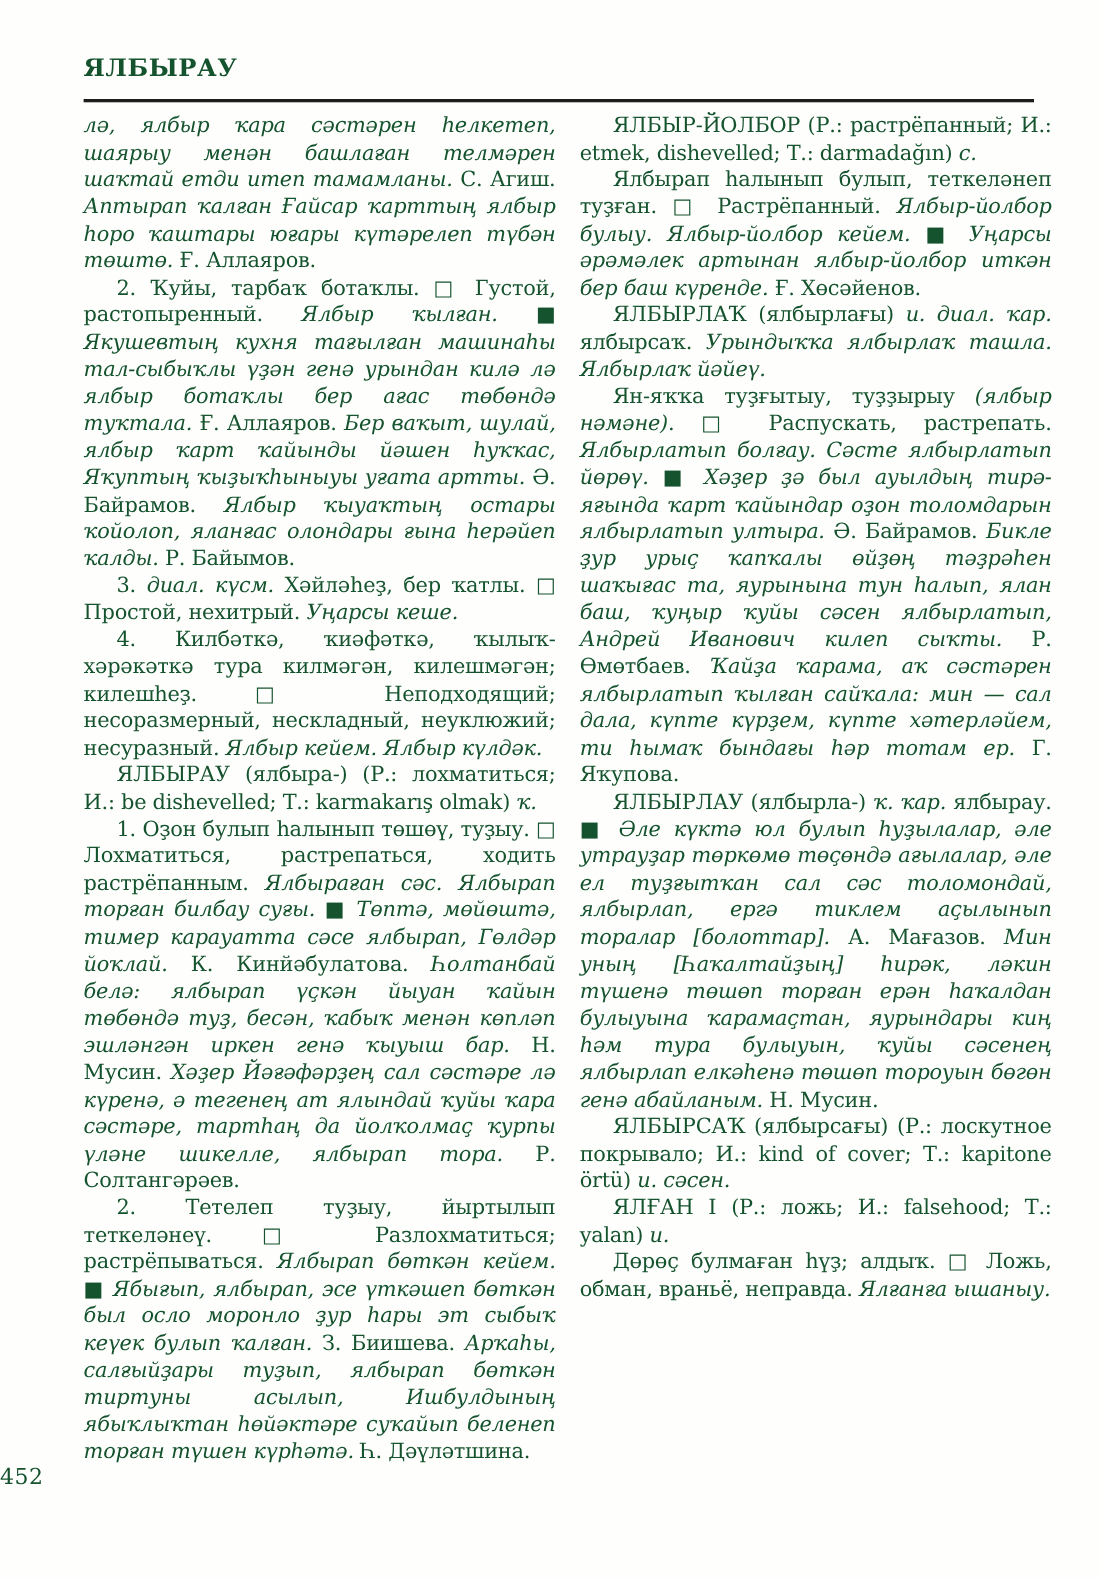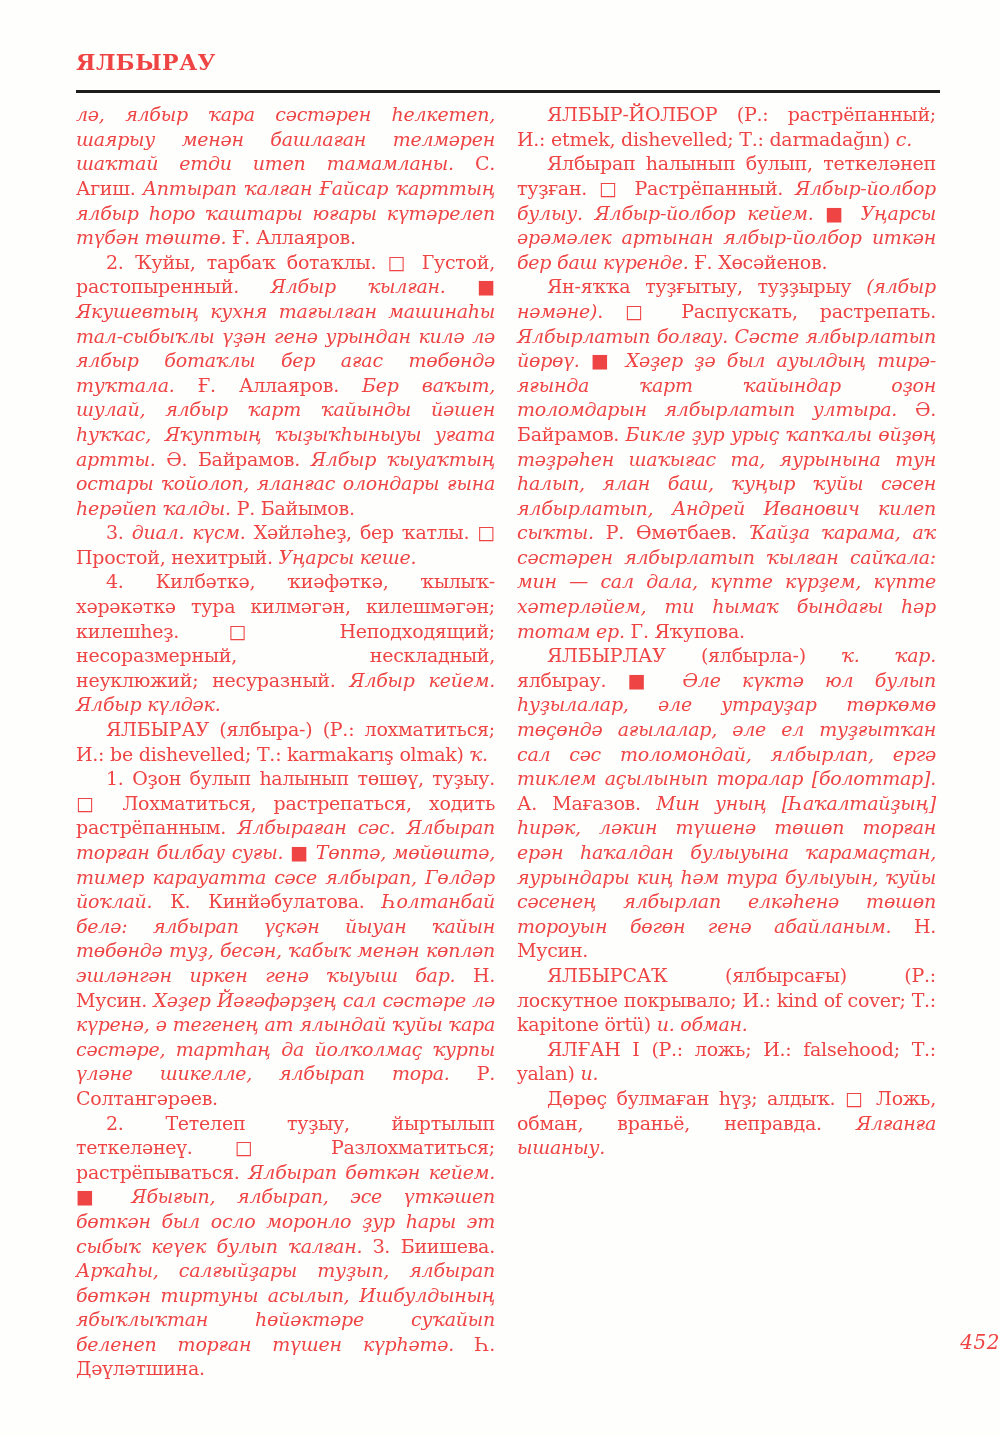--- a/index.html
+++ b/index.html
@@ -1,63 +1,62 @@
 <!DOCTYPE html>
 <html><head>
 <meta charset="utf-8">
 <style>
   html, body { margin:0; padding:0; background:#ffffff; }
   .page {
     position:relative;
     width:1000px; height:1435px;
     background:#fefefd;
-    color:#ef4444;
+    color:#14532d;
     font-family:"DejaVu Serif","Liberation Serif",serif;
     overflow:hidden;
     box-sizing:border-box;
   }
   .page-header { margin:50px 60px 0 76px; }
   .running-head {
     font-weight:700;
     font-size:22px;
     letter-spacing:0.5px;
     line-height:1.1;
   }
   .header-rule {
     height:3px;
     background:#1d1d1d;
     margin-top:16px;
   }
   .columns {
     display:flex;
     gap:22px;
-    margin:9px 64px 0 76px;
+    margin:9px 44px 0 76px;
     justify-content:center;
   }
   .column {
     flex:1 1 0;
     min-width:0;
     text-align:justify;
     font-size:19px;
     line-height:24.6px;
     letter-spacing:-0.25px;
     hyphens:none;
   }
   .para { margin:0; }
   .para.indent { text-indent:30px; }
   .run-b { font-weight:400; }
   .run-i { font-style:italic; }
   .page-number {
     position:absolute;
     left:0; top:1330px;
     width:100%;
-    text-align:right;
+    text-align:left;
     font-size:20px;
     letter-spacing:0.5px;
-    font-style:italic;
   }
 </style>
 </head>
 <body>
 
 <div class="page">
   <div class="page-header">
     <div class="running-head">ЯЛБЫРАУ</div>
     <div class="header-rule"></div>
   </div>
@@ -68,22 +67,23 @@
         <p class="para indent"><span class="run-b">2. </span><span class="run-n">Ҡуйы, тарбаҡ ботаҡлы. □ Густой, растопыренный. </span><span class="run-i">Ялбыр ҡылған. </span><span class="run-n">■ </span><span class="run-i">Якушевтың кухня тағылған машинаһы тал-сыбыҡлы үҙән генә урындан килә лә ялбыр ботаҡлы бер ағас төбөндә туҡтала. </span><span class="run-n">Ғ. Аллаяров. </span><span class="run-i">Бер ваҡыт, шулай, ялбыр ҡарт ҡайынды йәшен һуҡҡас, Яҡуптың ҡыҙыҡһыныуы уғата артты. </span><span class="run-n">Ә. Байрамов. </span><span class="run-i">Ялбыр ҡыуаҡтың остары ҡойолоп, яланғас олондары ғына һерәйеп ҡалды. </span><span class="run-n">Р. Байымов.</span></p>
         <p class="para indent"><span class="run-b">3. </span><span class="run-i">диал. күсм. </span><span class="run-n">Хәйләһеҙ, бер ҡатлы. □ Простой, нехитрый. </span><span class="run-i">Уңарсы кеше.</span></p>
         <p class="para indent"><span class="run-b">4. </span><span class="run-n">Килбәткә, ҡиәфәткә, ҡылыҡ-хәрәкәткә тура килмәгән, килешмәгән; килешһеҙ. □ Неподходящий; несоразмерный, нескладный, неуклюжий; несуразный. </span><span class="run-i">Ялбыр кейем. Ялбыр күлдәк.</span></p>
         <p class="para indent"><span class="run-b">ЯЛБЫРАУ (ялбыра-) </span><span class="run-n">(Р.: лохматиться; И.: be dishevelled; Т.: karmakarış olmak) </span><span class="run-i">ҡ.</span></p>
         <p class="para indent"><span class="run-b">1. </span><span class="run-n">Оҙон булып һалынып төшөү, туҙыу. □ Лохматиться, растрепаться, ходить растрёпанным. </span><span class="run-i">Ялбыраған сәс. Ялбырап торған билбау суғы. </span><span class="run-n">■ </span><span class="run-i">Төптә, мөйөштә, тимер карауатта сәсе ялбырап, Гөлдәр йоҡлай. </span><span class="run-n">К. Кинйәбулатова. </span><span class="run-i">Һолтанбай белә: ялбырап үҫкән йыуан ҡайын төбөндә туҙ, бесән, ҡабыҡ менән көпләп эшләнгән иркен генә ҡыуыш бар. </span><span class="run-n">Н. Мусин. </span><span class="run-i">Хәҙер Йәғәфәрҙең сал сәстәре лә күренә, ә тегенең ат ялындай ҡуйы ҡара сәстәре, тартһаң да йолҡолмаҫ ҡурпы үләне шикелле, ялбырап тора. </span><span class="run-n">Р. Солтангәрәев.</span></p>
         <p class="para indent"><span class="run-b">2. </span><span class="run-n">Тетелеп туҙыу, йыртылып теткеләнеү. □ Разлохматиться; растрёпываться. </span><span class="run-i">Ялбырап бөткән кейем. </span><span class="run-n">■ </span><span class="run-i">Ябығып, ялбырап, эсе үткәшеп бөткән был осло моронло ҙур һары эт сыбыҡ кеүек булып ҡалған. </span><span class="run-n">З. Биишева. </span><span class="run-i">Арҡаһы, салғыйҙары туҙып, ялбырап бөткән тиртуны асылып, Ишбулдының ябыҡлыҡтан һөйәктәре суҡайып беленеп торған түшен күрһәтә. </span><span class="run-n">Һ. Дәүләтшина.</span></p>
       </div>
     <div class="column">
         <p class="para indent"><span class="run-b">ЯЛБЫР-ЙОЛБОР </span><span class="run-n">(Р.: растрёпанный; И.: etmek, dishevelled; Т.: darmadağın) </span><span class="run-i">с.</span></p>
         <p class="para indent"><span class="run-n">Ялбырап һалынып булып, теткеләнеп туҙған. □ Растрёпанный. </span><span class="run-i">Ялбыр-йолбор булыу. Ялбыр-йолбор кейем. </span><span class="run-n">■ </span><span class="run-i">Уңарсы әрәмәлек артынан ялбыр-йолбор иткән бер баш күренде. </span><span class="run-n">Ғ. Хөсәйенов.</span></p>
+        <p class="para indent"><span class="run-b">ЯЛБЫРЛАҠ (ялбырлағы) </span><span class="run-i">и. диал. ҡар. </span><span class="run-b">ялбырсаҡ. </span><span class="run-i">Урындыҡҡа ялбырлаҡ ташла. Ялбырлаҡ йәйеү.</span></p>
         <p class="para indent"><span class="run-n">Ян-яҡҡа туҙғытыу, туҙҙырыу </span><span class="run-i">(ялбыр нәмәне)</span><span class="run-n">. □ Распускать, растрепать. </span><span class="run-i">Ялбырлатып болғау. Сәсте ялбырлатып йөрөү. </span><span class="run-n">■ </span><span class="run-i">Хәҙер ҙә был ауылдың тирә-яғында ҡарт ҡайындар оҙон толомдарын ялбырлатып ултыра. </span><span class="run-n">Ә. Байрамов. </span><span class="run-i">Бикле ҙур урыҫ ҡапҡалы өйҙөң тәҙрәһен шаҡығас та, яурынына тун һалып, ялан баш, ҡуңыр ҡуйы сәсен ялбырлатып, Андрей Иванович килеп сыҡты. </span><span class="run-n">Р. Өмөтбаев. </span><span class="run-i">Ҡайҙа ҡарама, аҡ сәстәрен ялбырлатып ҡылған сайҡала: мин — сал дала, күпте күрҙем, күпте хәтерләйем, ти һымаҡ бындағы һәр тотам ер. </span><span class="run-n">Г. Яҡупова.</span></p>
         <p class="para indent"><span class="run-b">ЯЛБЫРЛАУ (ялбырла-) </span><span class="run-i">ҡ. ҡар. </span><span class="run-b">ялбырау. </span><span class="run-n">■ </span><span class="run-i">Әле күктә юл булып һуҙылалар, әле утрауҙар төркөмө төҫөндә ағылалар, әле ел туҙғытҡан сал сәс толомондай, ялбырлап, ергә тиклем аҫылынып торалар [болоттар]. </span><span class="run-n">А. Мағазов. </span><span class="run-i">Мин уның [Һаҡалтайҙың] һирәк, ләкин түшенә төшөп торған ерән һаҡалдан булыуына ҡарамаҫтан, яурындары киң һәм тура булыуын, ҡуйы сәсенең ялбырлап елкәһенә төшөп тороуын бөгөн генә абайланым. </span><span class="run-n">Н. Мусин.</span></p>
-        <p class="para indent"><span class="run-b">ЯЛБЫРСАҠ (ялбырсағы) </span><span class="run-n">(Р.: лоскутное покрывало; И.: kind of cover; Т.: kapitone örtü) </span><span class="run-i">и. обман.</span></p>
+        <p class="para indent"><span class="run-b">ЯЛБЫРСАҠ (ялбырсағы) </span><span class="run-n">(Р.: лоскутное покрывало; И.: kind of cover; Т.: kapitone örtü) </span><span class="run-i">и. сәсен.</span></p>
         <p class="para indent"><span class="run-b">ЯЛҒАН I </span><span class="run-n">(Р.: ложь; И.: falsehood; Т.: yalan) </span><span class="run-i">и.</span></p>
         <p class="para indent"><span class="run-n">Дөрөҫ булмаған һүҙ; алдыҡ. □ Ложь, обман, враньё, неправда. </span><span class="run-i">Ялғанға ышаныу.</span></p>
       </div>
   </div>
 
   <div class="page-number">452</div>
 </div>
 
 </body></html>

